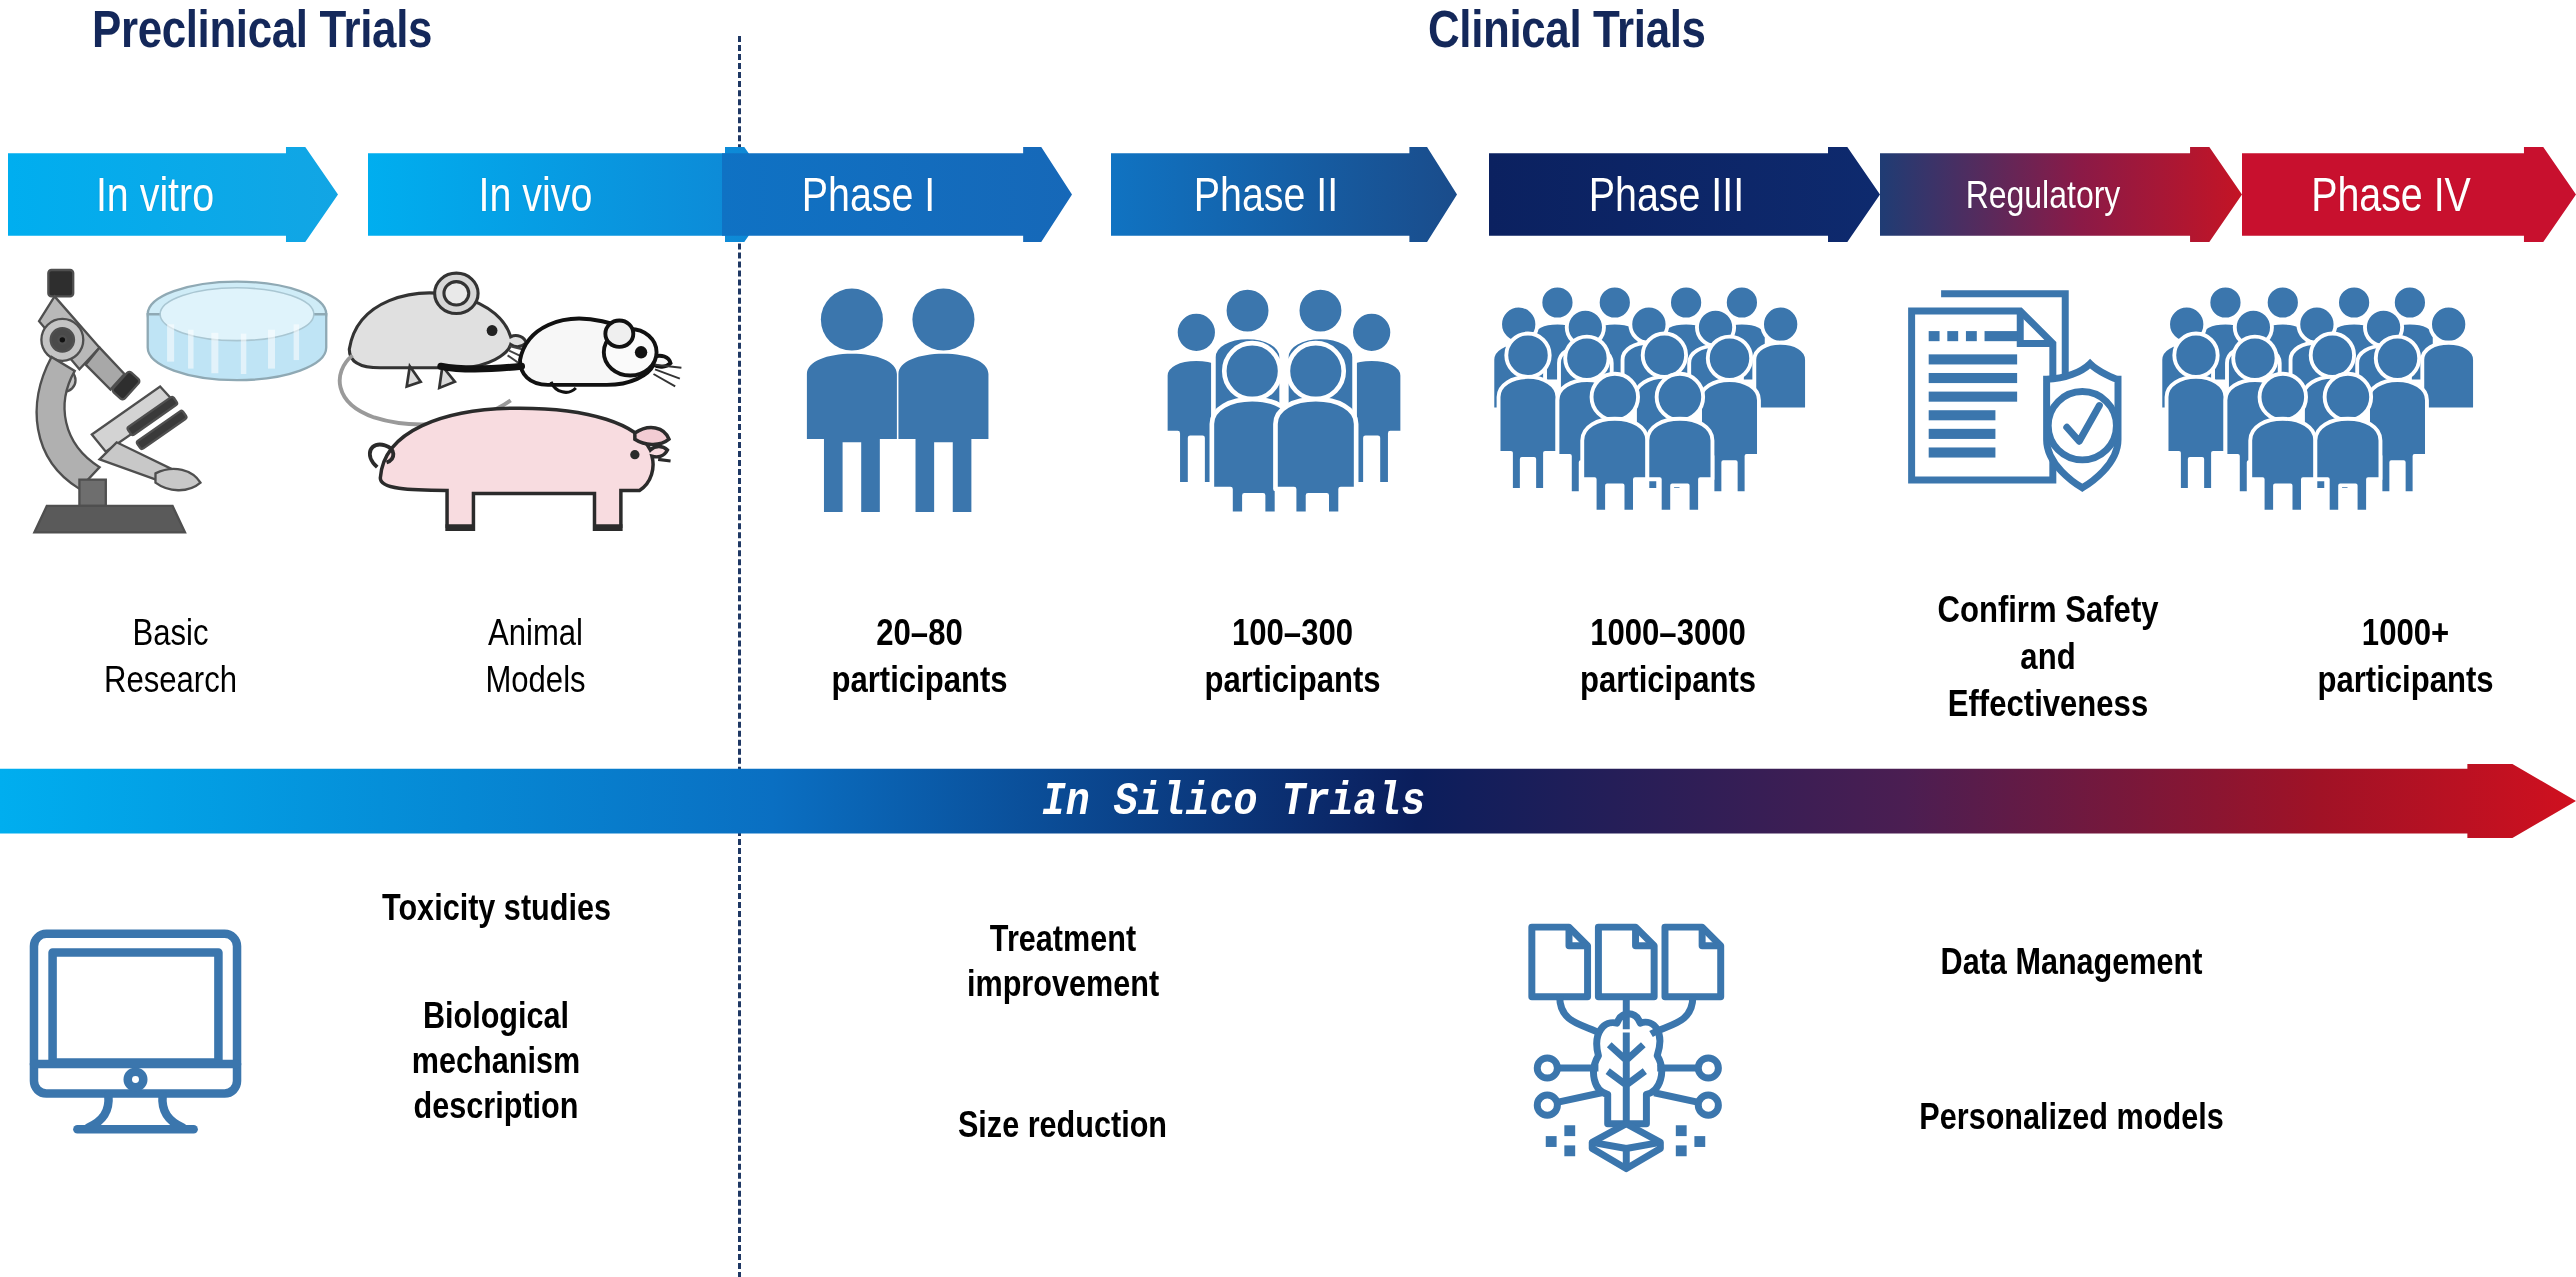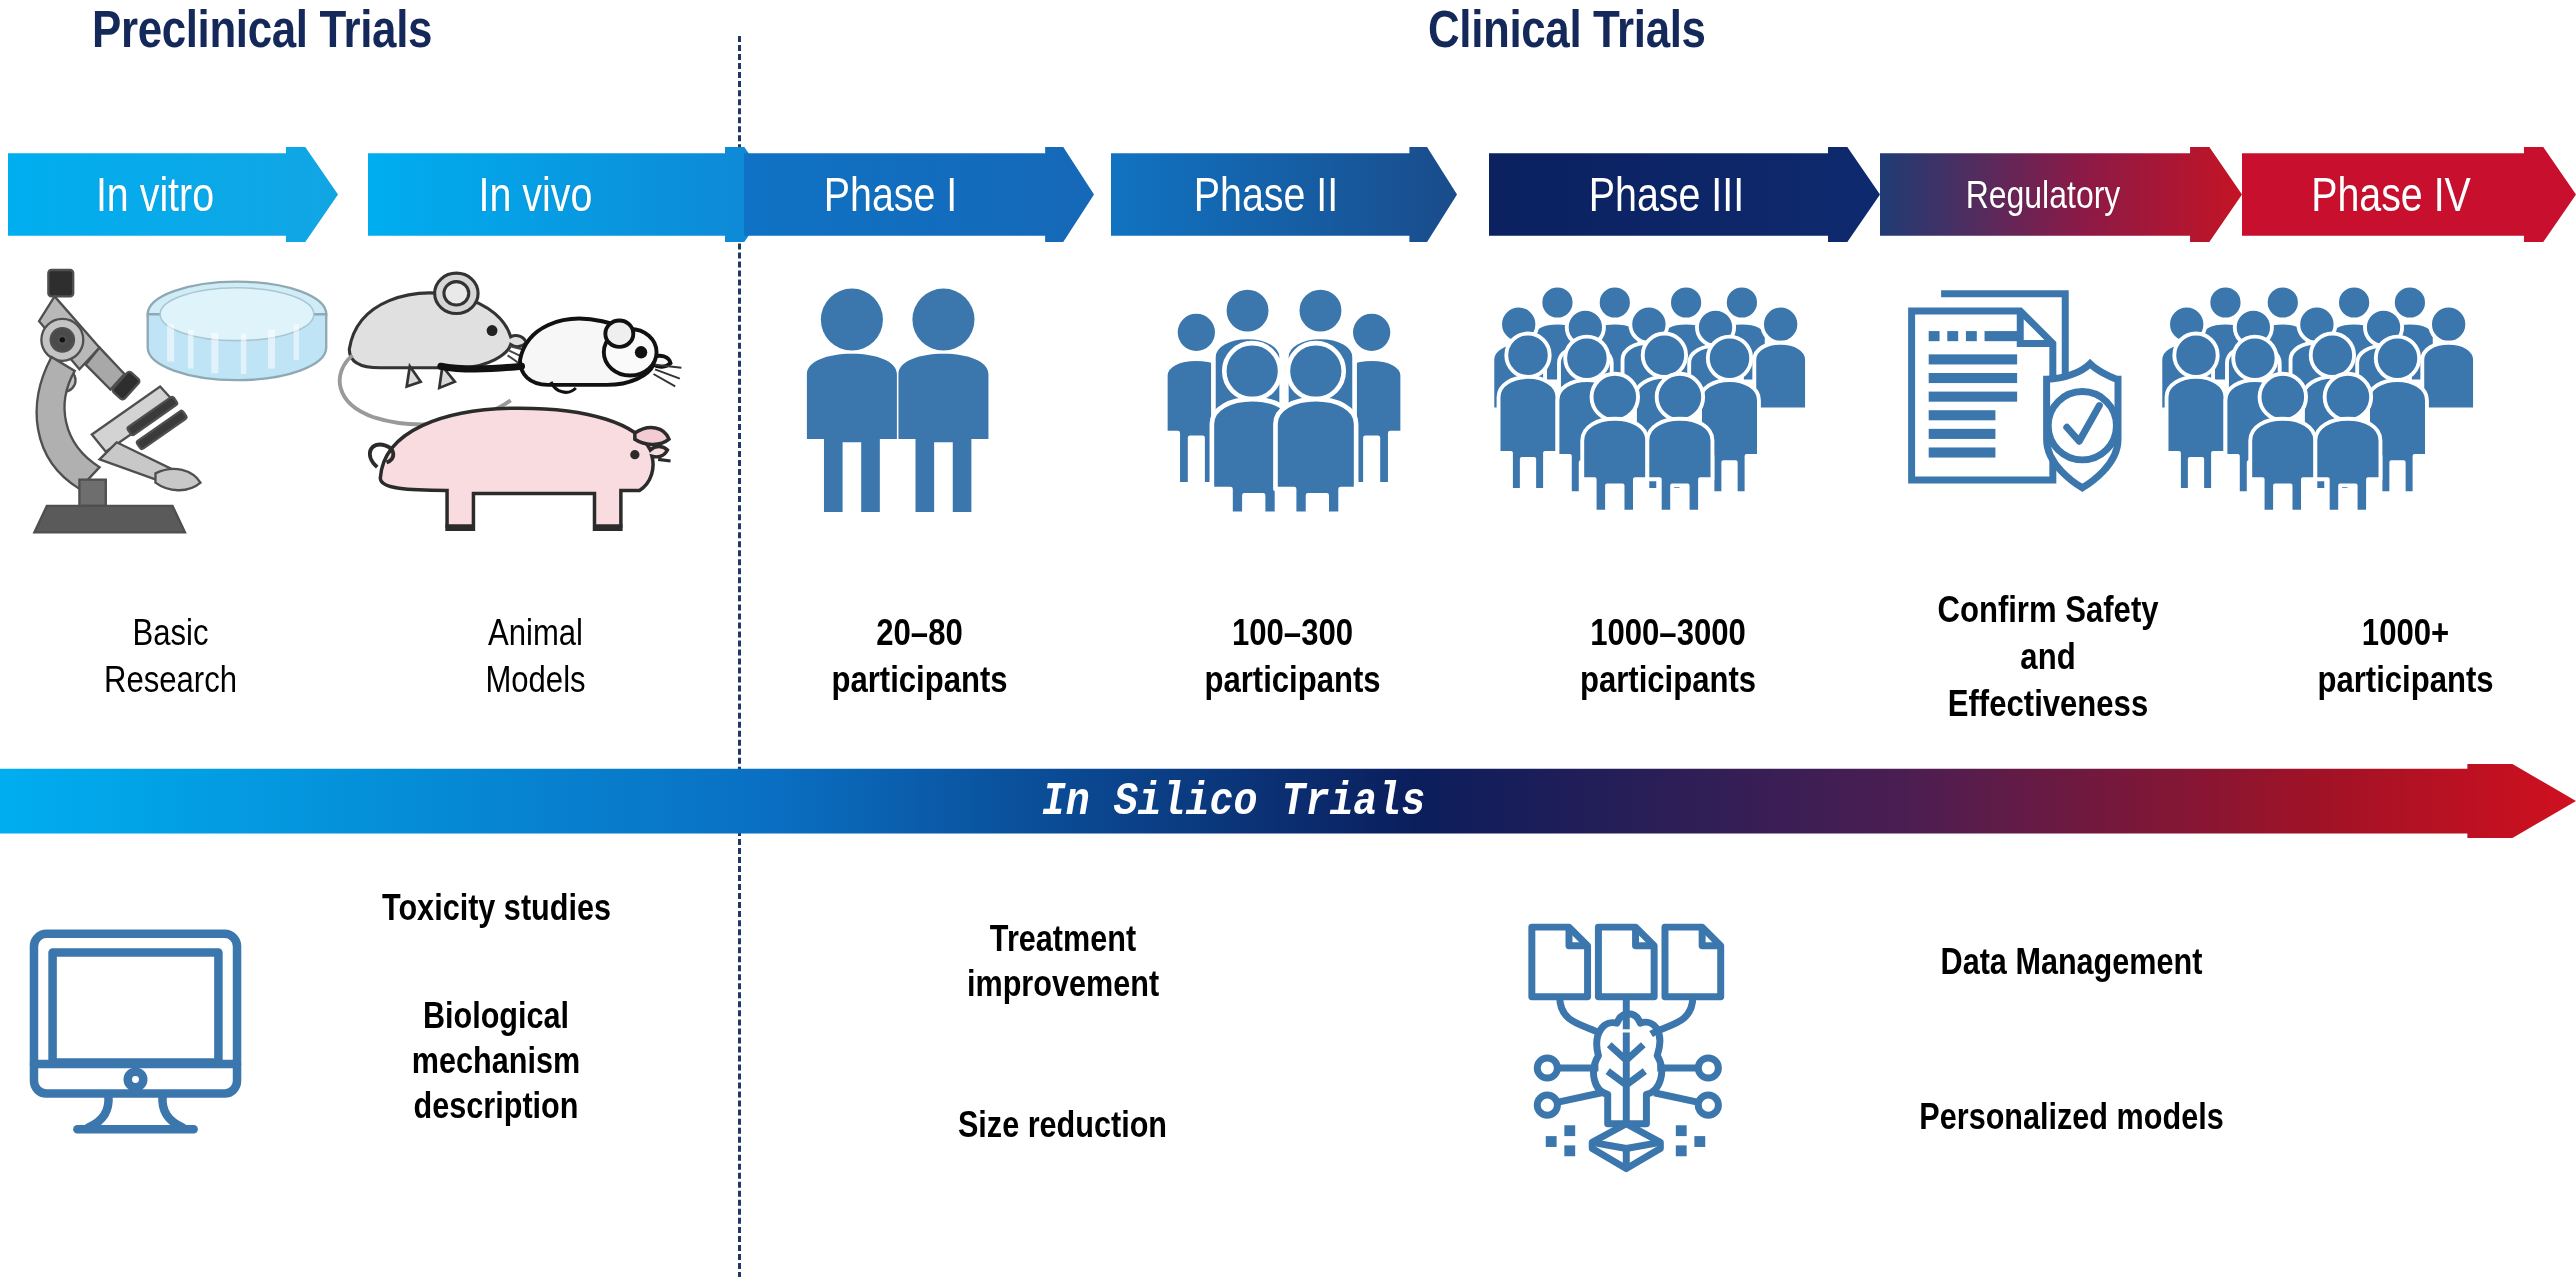--- a/index.html
+++ b/index.html
@@ -93,21 +93,21 @@
           <linearGradient id="gv2" x1="0" y1="0" x2="1" y2="0">
         <stop offset="0" stop-color="#00AEEF"></stop>
             <stop offset="1" stop-color="#0F86D4"></stop>
       </linearGradient>
         </defs>
       <path d="M0,8 L460,8 L460,-36 L527,61 L460,158 L460,114 L0,114 Z" fill="url(#gv2)"></path>
     </svg>
     <div class="lbl">In vivo</div>
   </div>
 
-  <div class="chev" style="left:723px;width:350px;padding-left:21px;">
+  <div class="chev" style="left:701px;width:350px;padding-left:21px;">
     <svg viewBox="0 0 480 122" preserveAspectRatio="none">
       <defs>
           <linearGradient id="gv3" x1="0" y1="0" x2="1" y2="0">
         <stop offset="0" stop-color="#0F72C4"></stop>
             <stop offset="1" stop-color="#1668B8"></stop>
       </linearGradient>
         </defs>
       <path d="M0,8 L413,8 L413,-36 L480,61 L413,158 L413,114 L0,114 Z" fill="url(#gv3)"></path>
     </svg>
     <div class="lbl">Phase I</div>

